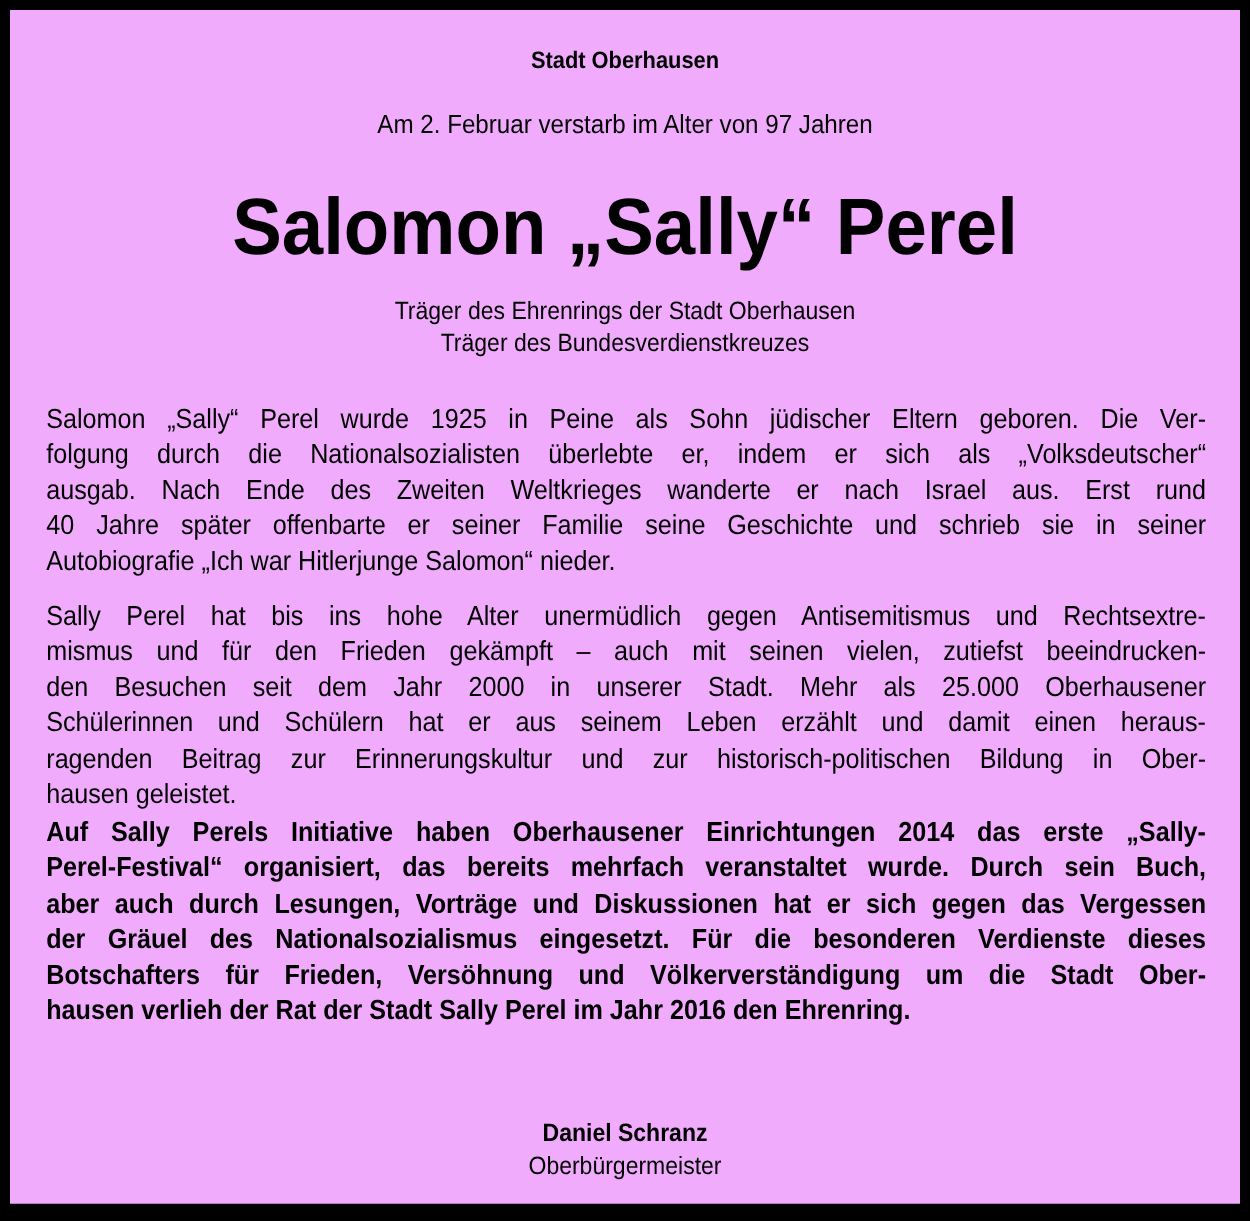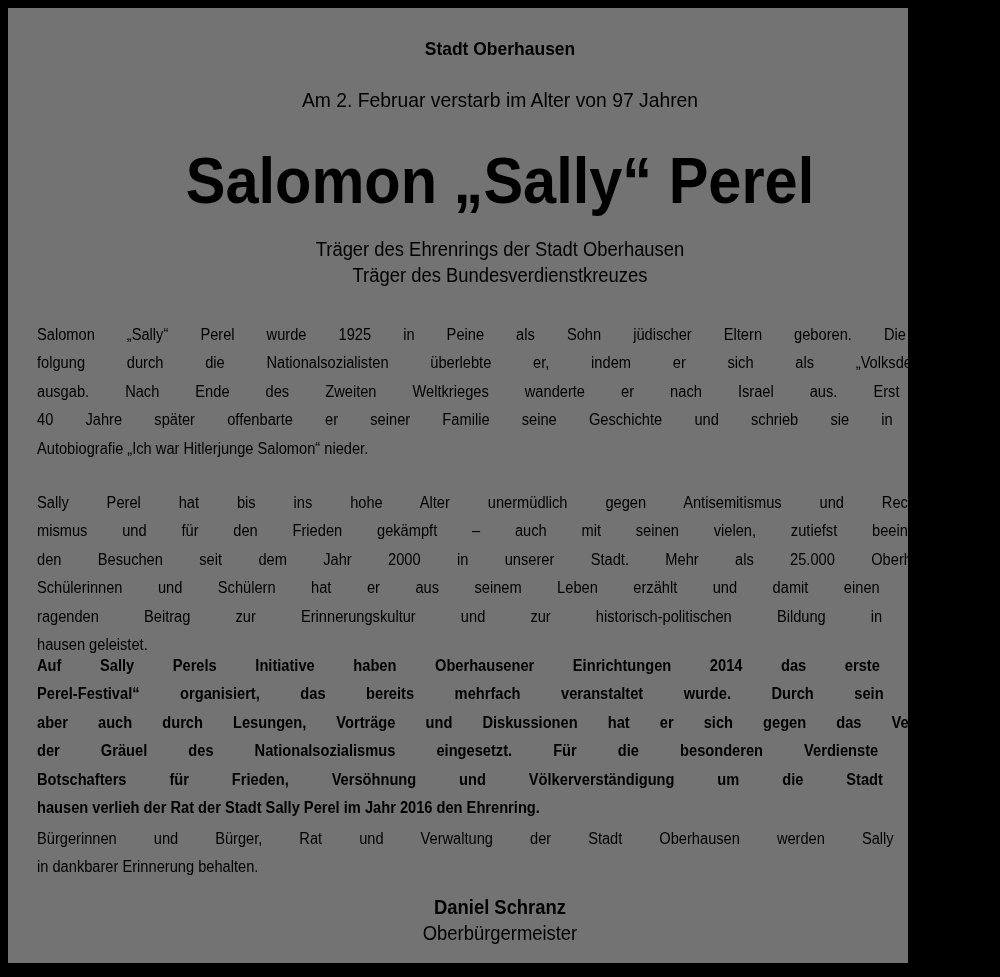--- a/index.html
+++ b/index.html
@@ -7,22 +7,22 @@
     width: 1000px; height: 977px;
     background: #000000;
     position: relative;
     overflow: hidden;
     font-family: "Liberation Sans", sans-serif;
     color: #000000;
   }
   .sheet {
     position: absolute;
     left: 8px; top: 8px;
-    width: 900px; height: 955px;
-    background: #737373;
+    width: 984px; height: 955px;
+    background: #f0abfc;
   }
   .center { position: absolute; left: 0; width: 984px; text-align: center; white-space: nowrap; }
   .org {
     top: 30px; font-size: 19px; font-weight: bold;
     transform: scaleX(0.92); transform-origin: center;
   }
   .intro {
     top: 80px; font-size: 21px;
     transform: scaleX(0.92); transform-origin: center;
   }
@@ -31,31 +31,31 @@
     transform: scaleX(0.93); transform-origin: center;
   }
   .honor {
     font-size: 20px;
     transform: scaleX(0.92); transform-origin: center;
   }
   .honor1 { top: 230px; }
   .honor2 { top: 256px; }
   .body-text {
     position: absolute; left: 29px; width: 928px;
-    font-size: 16px; line-height: 28.4px;
+    font-size: 22px; line-height: 28.4px;
   }
   .line {
     display: block; white-space: nowrap;
     text-align: justify; text-align-last: justify;
     transform: scaleX(0.915); transform-origin: left center;
     width: 1014px;
   }
   .line.last { text-align-last: left; }
   .p1 { top: 313px; }
-  .p2 { top: 481px; }
+  .p2 { top: 471px; }
   .p3 { top: 644px; font-weight: bold; }
   .p4 { top: 817px; }
   .signer {
     top: 888px; font-size: 20px; font-weight: bold;
     transform: scaleX(0.92); transform-origin: center;
   }
   .signer-title {
     top: 914px; font-size: 20px;
     transform: scaleX(0.92); transform-origin: center;
   }
@@ -89,20 +89,16 @@
 
   <div class="body-text p3">
     <span class="line">Auf Sally Perels Initiative haben Oberhausener Einrichtungen 2014 das erste „Sally-</span>
     <span class="line">Perel-Festival“ organisiert, das bereits mehrfach veranstaltet wurde. Durch sein Buch,</span>
     <span class="line">aber auch durch Lesungen, Vorträge und Diskussionen hat er sich gegen das Vergessen</span>
     <span class="line">der Gräuel des Nationalsozialismus eingesetzt. Für die besonderen Verdienste dieses</span>
     <span class="line">Botschafters für Frieden, Versöhnung und Völkerverständigung um die Stadt Ober-</span>
     <span class="line last">hausen verlieh der Rat der Stadt Sally Perel im Jahr 2016 den Ehrenring.</span>
   </div>
 
-  <div class="body-text p4">
-    <span class="line">Bürgerinnen und Bürger, Rat und Verwaltung der Stadt Oberhausen werden Sally Perel</span>
-    <span class="line last">in dankbarer Erinnerung behalten.</span>
-  </div>
 
   <div class="center signer">Daniel Schranz</div>
   <div class="center signer-title">Oberbürgermeister</div>
 </div>
 
 </body></html>

